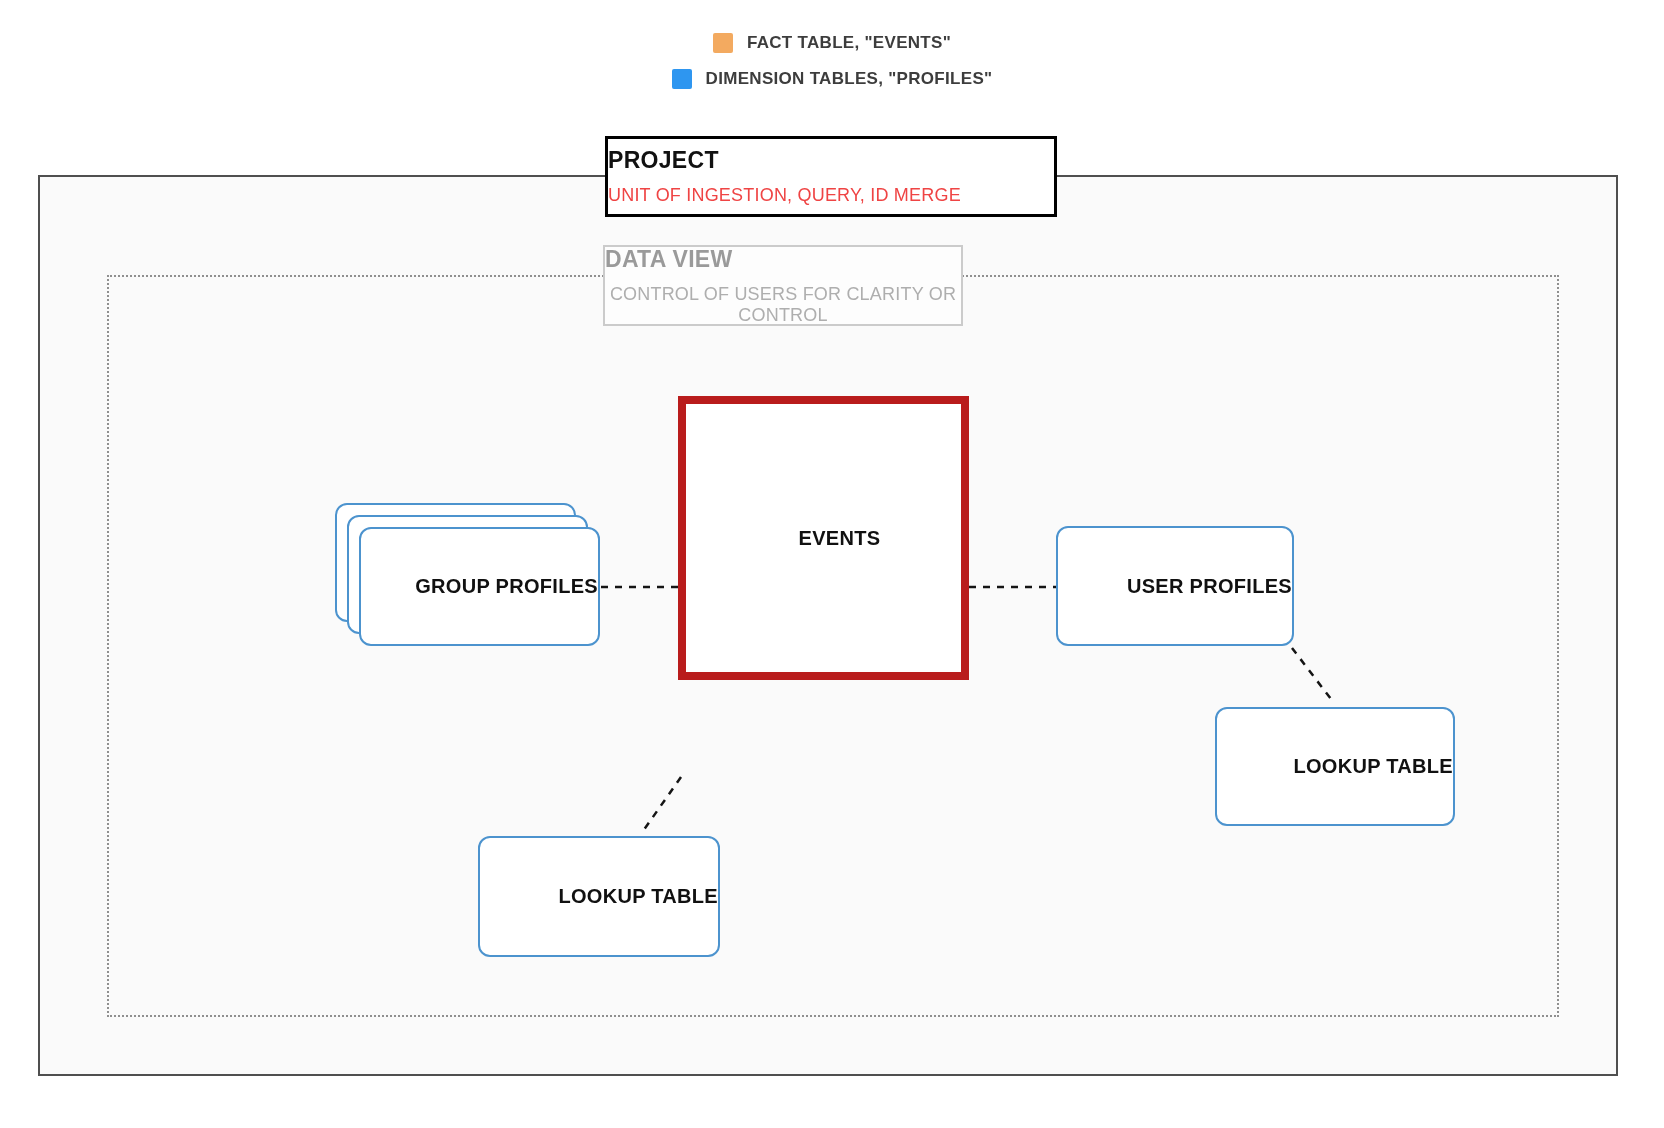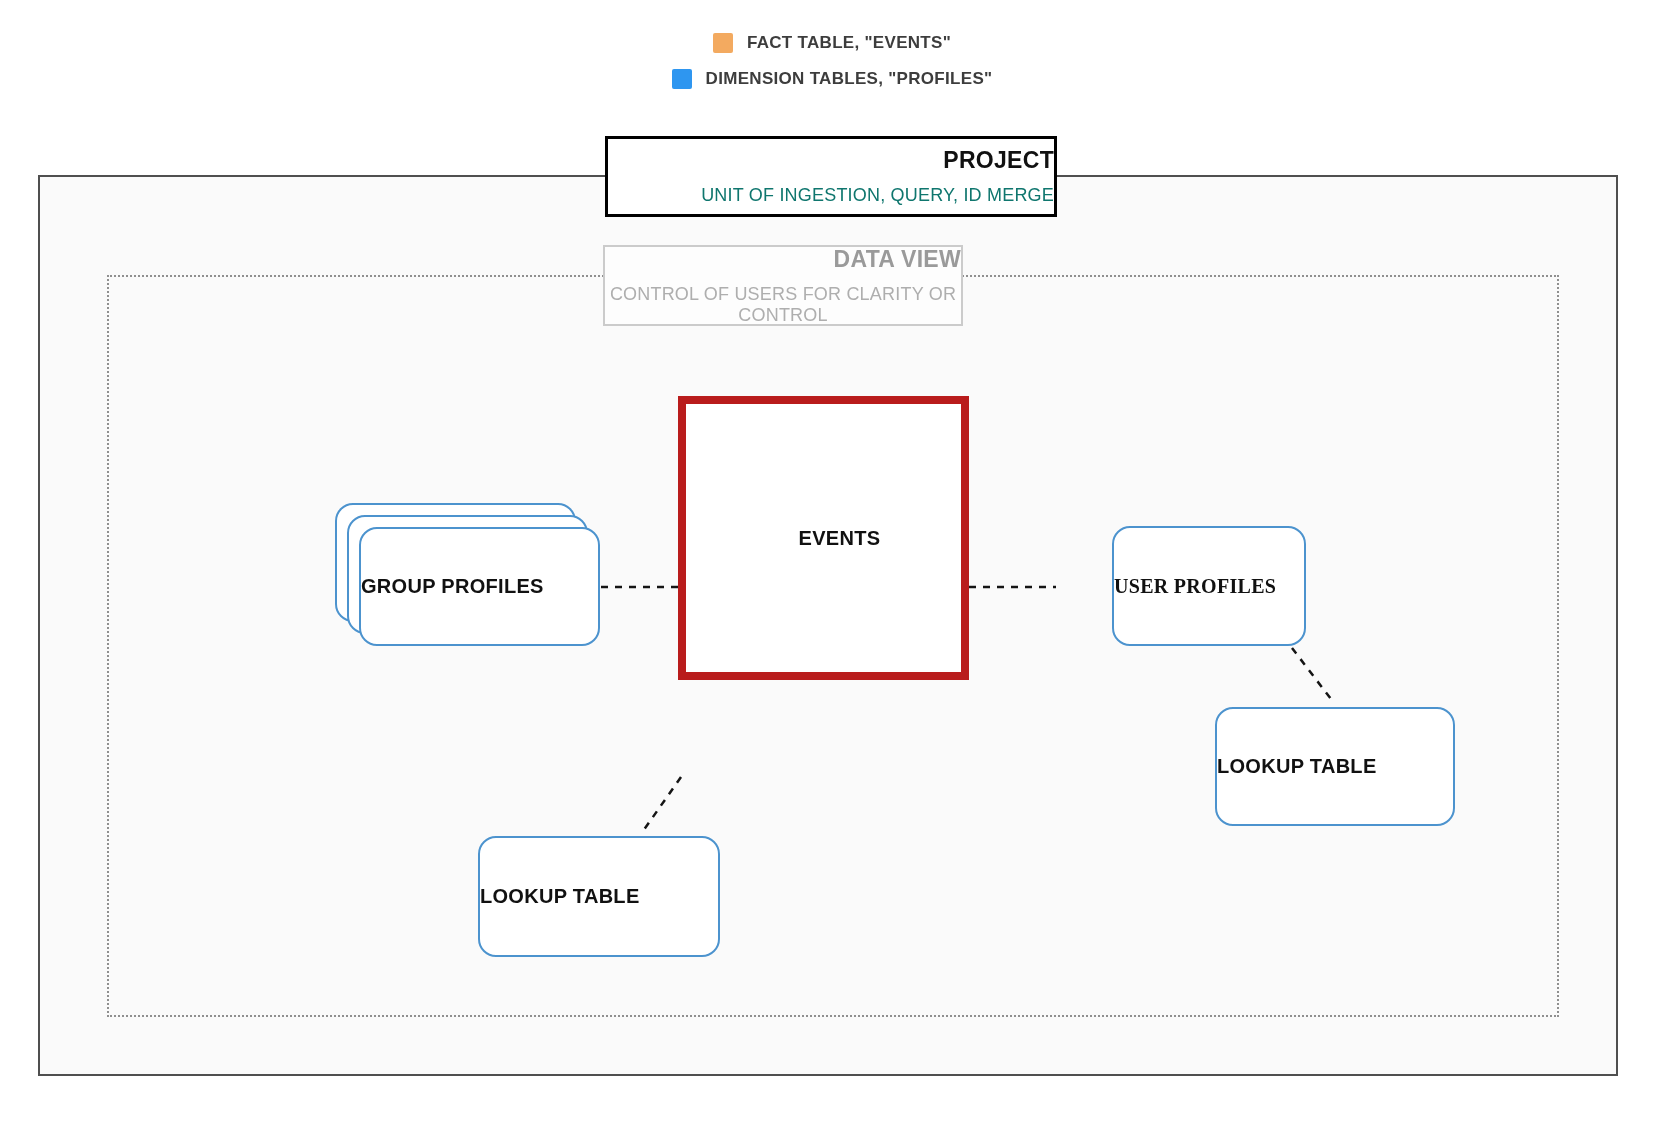--- a/index.html
+++ b/index.html
@@ -43,37 +43,37 @@
     width: 1452px; height: 742px;
     border: 2px dotted #8f8f8f;
     box-sizing: border-box;
   }
 
   
   .label-box {
     position: absolute;
     display: flex;
     flex-direction: column;
-    align-items: flex-end;
+    align-items: flex-start;
     justify-content: center;
     gap: 11px;
     box-sizing: border-box;
     text-align: center;
   }
   .project-box {
     left: 605px; top: 136px;
     width: 452px; height: 81px;
     background: #ffffff;
     border: 3px solid #000000;
   }
   .project-box .box-title {
     font-size: 23px; font-weight: bold; color: #111111; letter-spacing: 0.3px;
   }
   .project-box .box-subtitle {
-    font-size: 18px; color: #0f766e; letter-spacing: 0.2px;
+    font-size: 18px; color: #ef4444; letter-spacing: 0.2px;
   }
   .dataview-box {
     left: 603px; top: 245px;
     width: 360px; height: 81px;
     background: #fdfdfd;
     border: 2px solid #cbcbcb;
   }
   .dataview-box .box-title {
     font-size: 23px; font-weight: bold; color: #9a9a9a; letter-spacing: 0.3px;
   }
@@ -92,29 +92,29 @@
     width: 291px; height: 284px;
     background: #ffffff;
     border: 8px solid #b91c1c;
     box-sizing: border-box;
     display: flex; align-items: center; justify-content: center; padding-left: 32px;
   }
   .dim-card {
     position: absolute;
     background: #ffffff;
     border: 2.5px solid #4c93ce;
-    border-radius: 18px;
+    border-radius: 12px;
     box-sizing: border-box;
-    display: flex; align-items: center; justify-content: flex-start;
+    display: flex; align-items: center; justify-content: flex-end;
   }
   .group-stack { position: absolute; left: 335px; top: 503px; width: 266px; height: 144px; }
   .group-stack .card-back   { left: 0;    top: 0;    width: 241px; height: 119px; }
   .group-stack .card-middle { left: 12px; top: 12px; width: 241px; height: 119px; }
   .group-stack .card-front  { left: 24px; top: 24px; width: 241px; height: 119px; }
-  .user-profiles-node { left: 1112px; top: 526px; width: 194px; height: 120px; font-family: Liberation Serif, serif; }
+  .user-profiles-node { left: 1056px; top: 526px; width: 238px; height: 120px; }
   .lookup-right-node  { left: 1215px; top: 707px; width: 240px; height: 119px; }
   .lookup-bottom-node { left: 478px;  top: 836px; width: 242px; height: 121px; }
 
   
   .connectors {
     position: absolute;
     left: 0; top: 0;
     width: 1664px; height: 1128px;
     pointer-events: none;
   }

